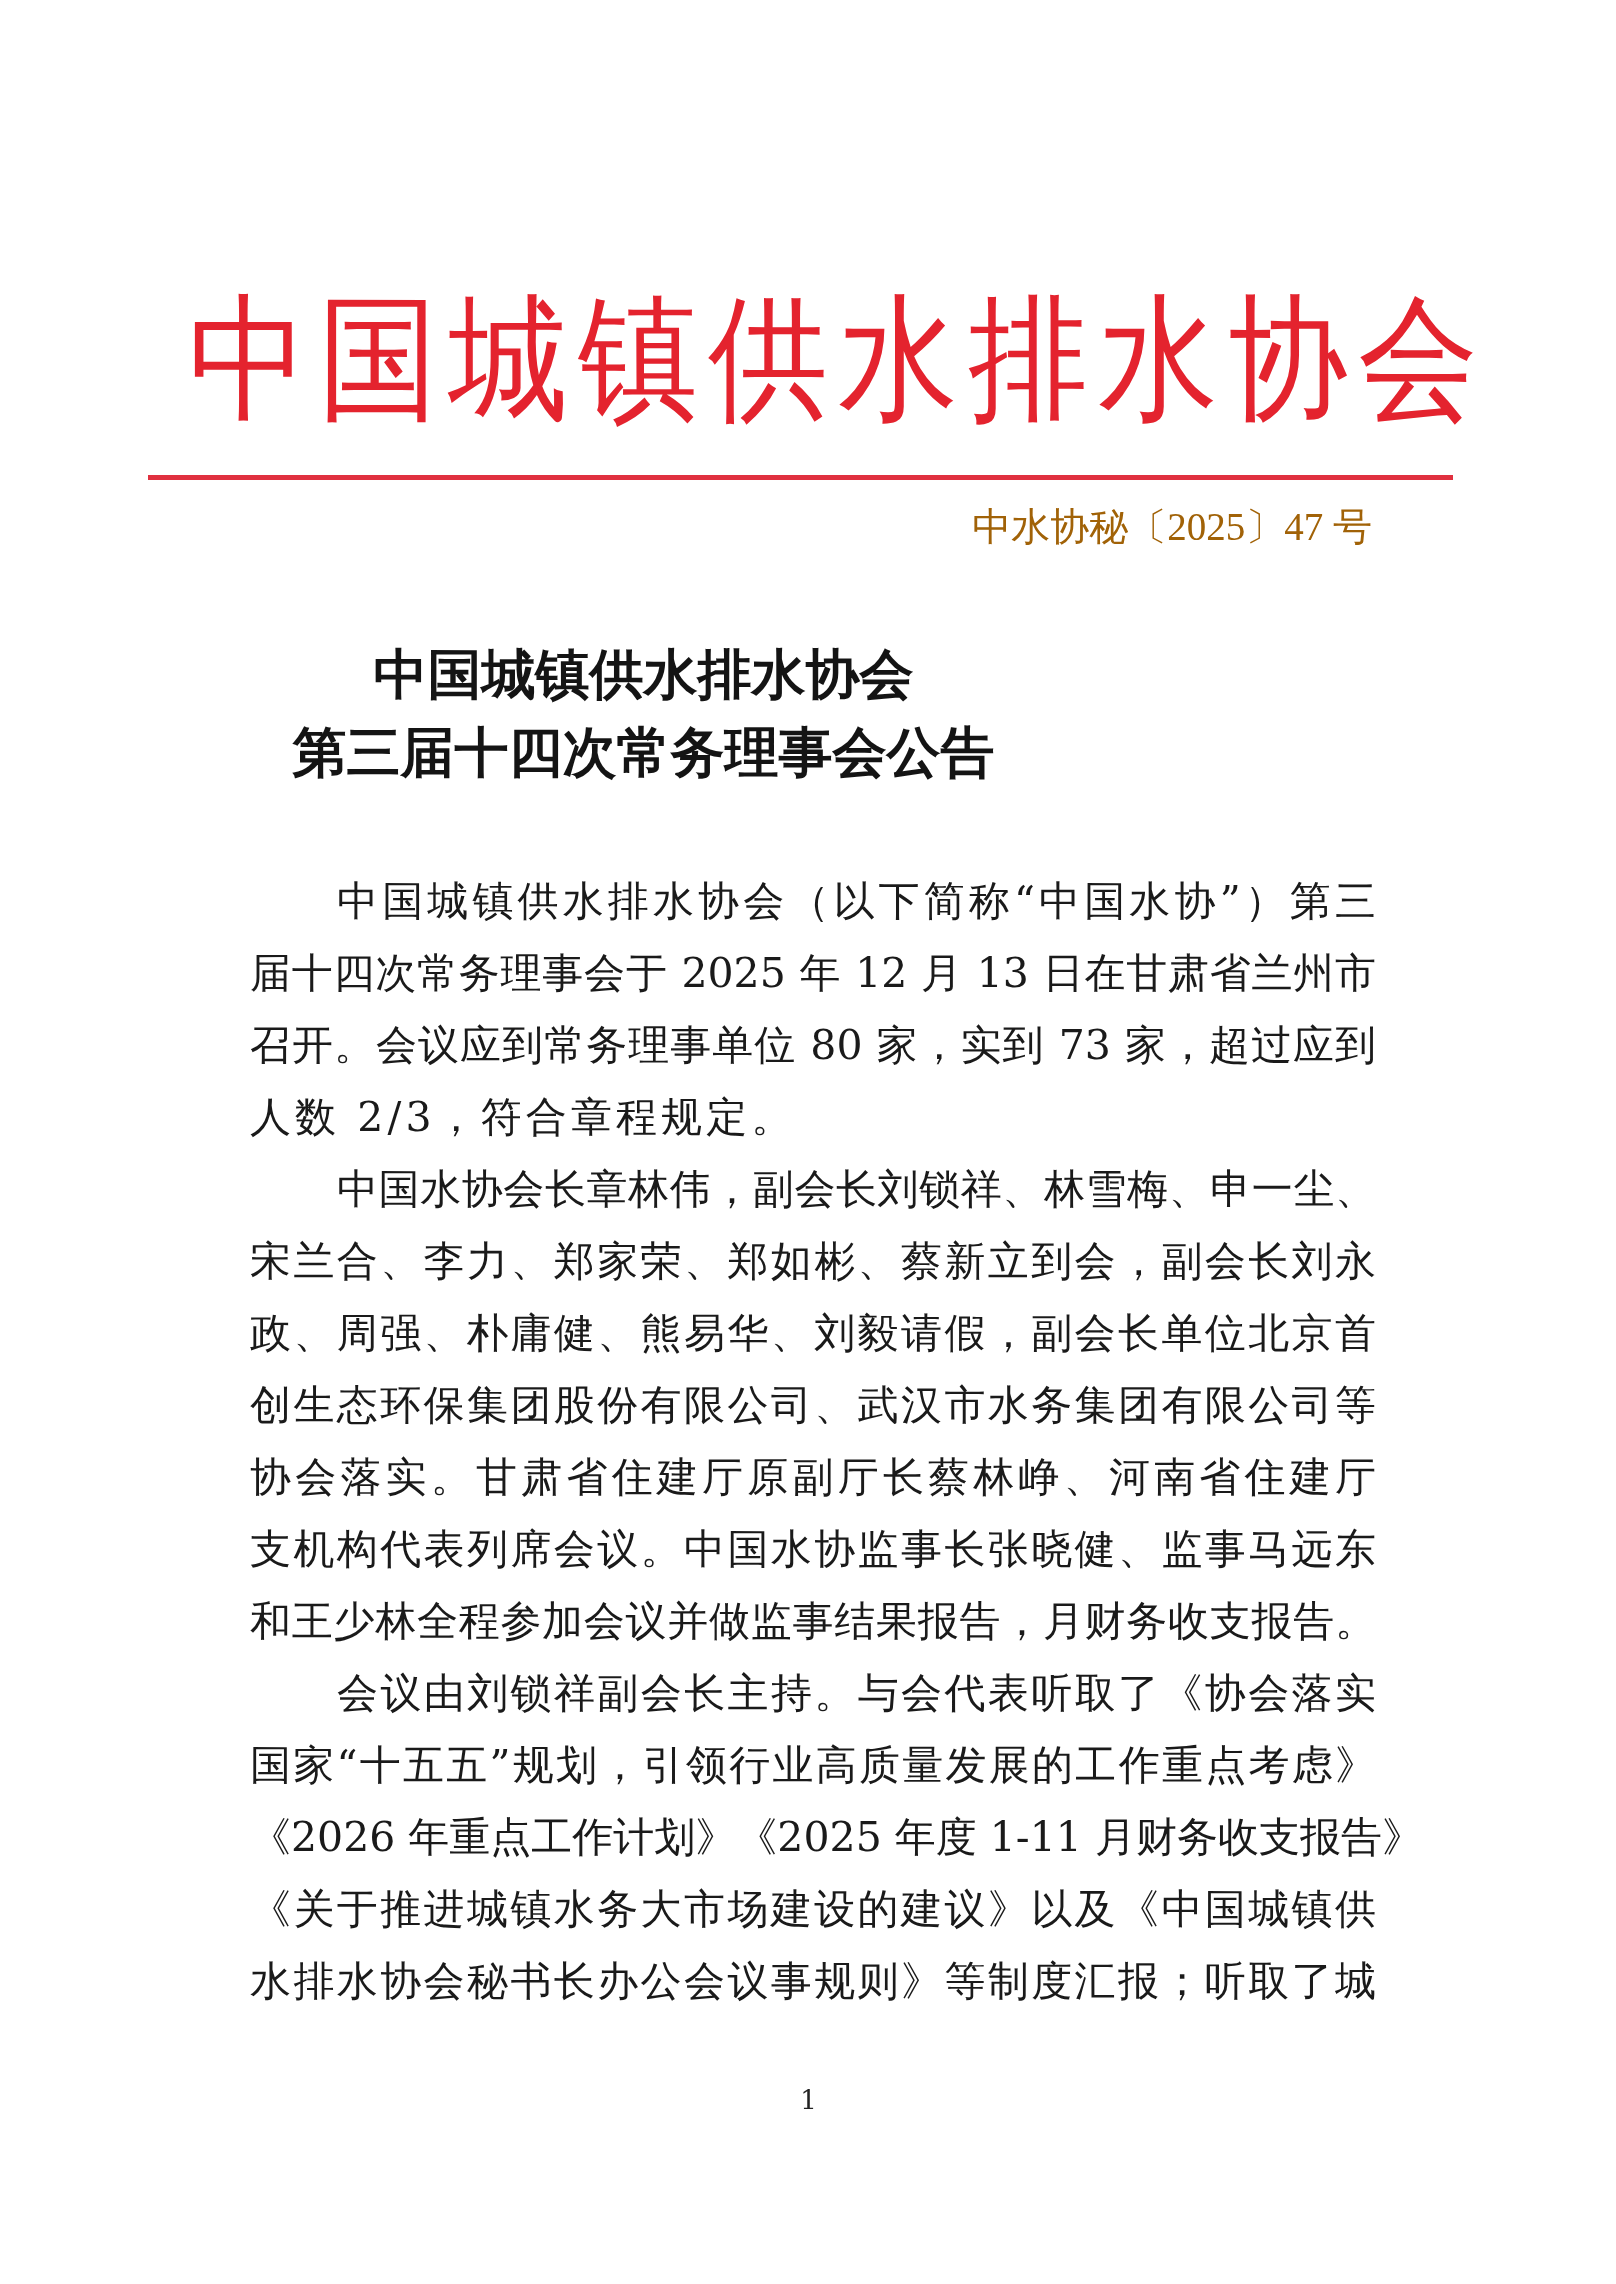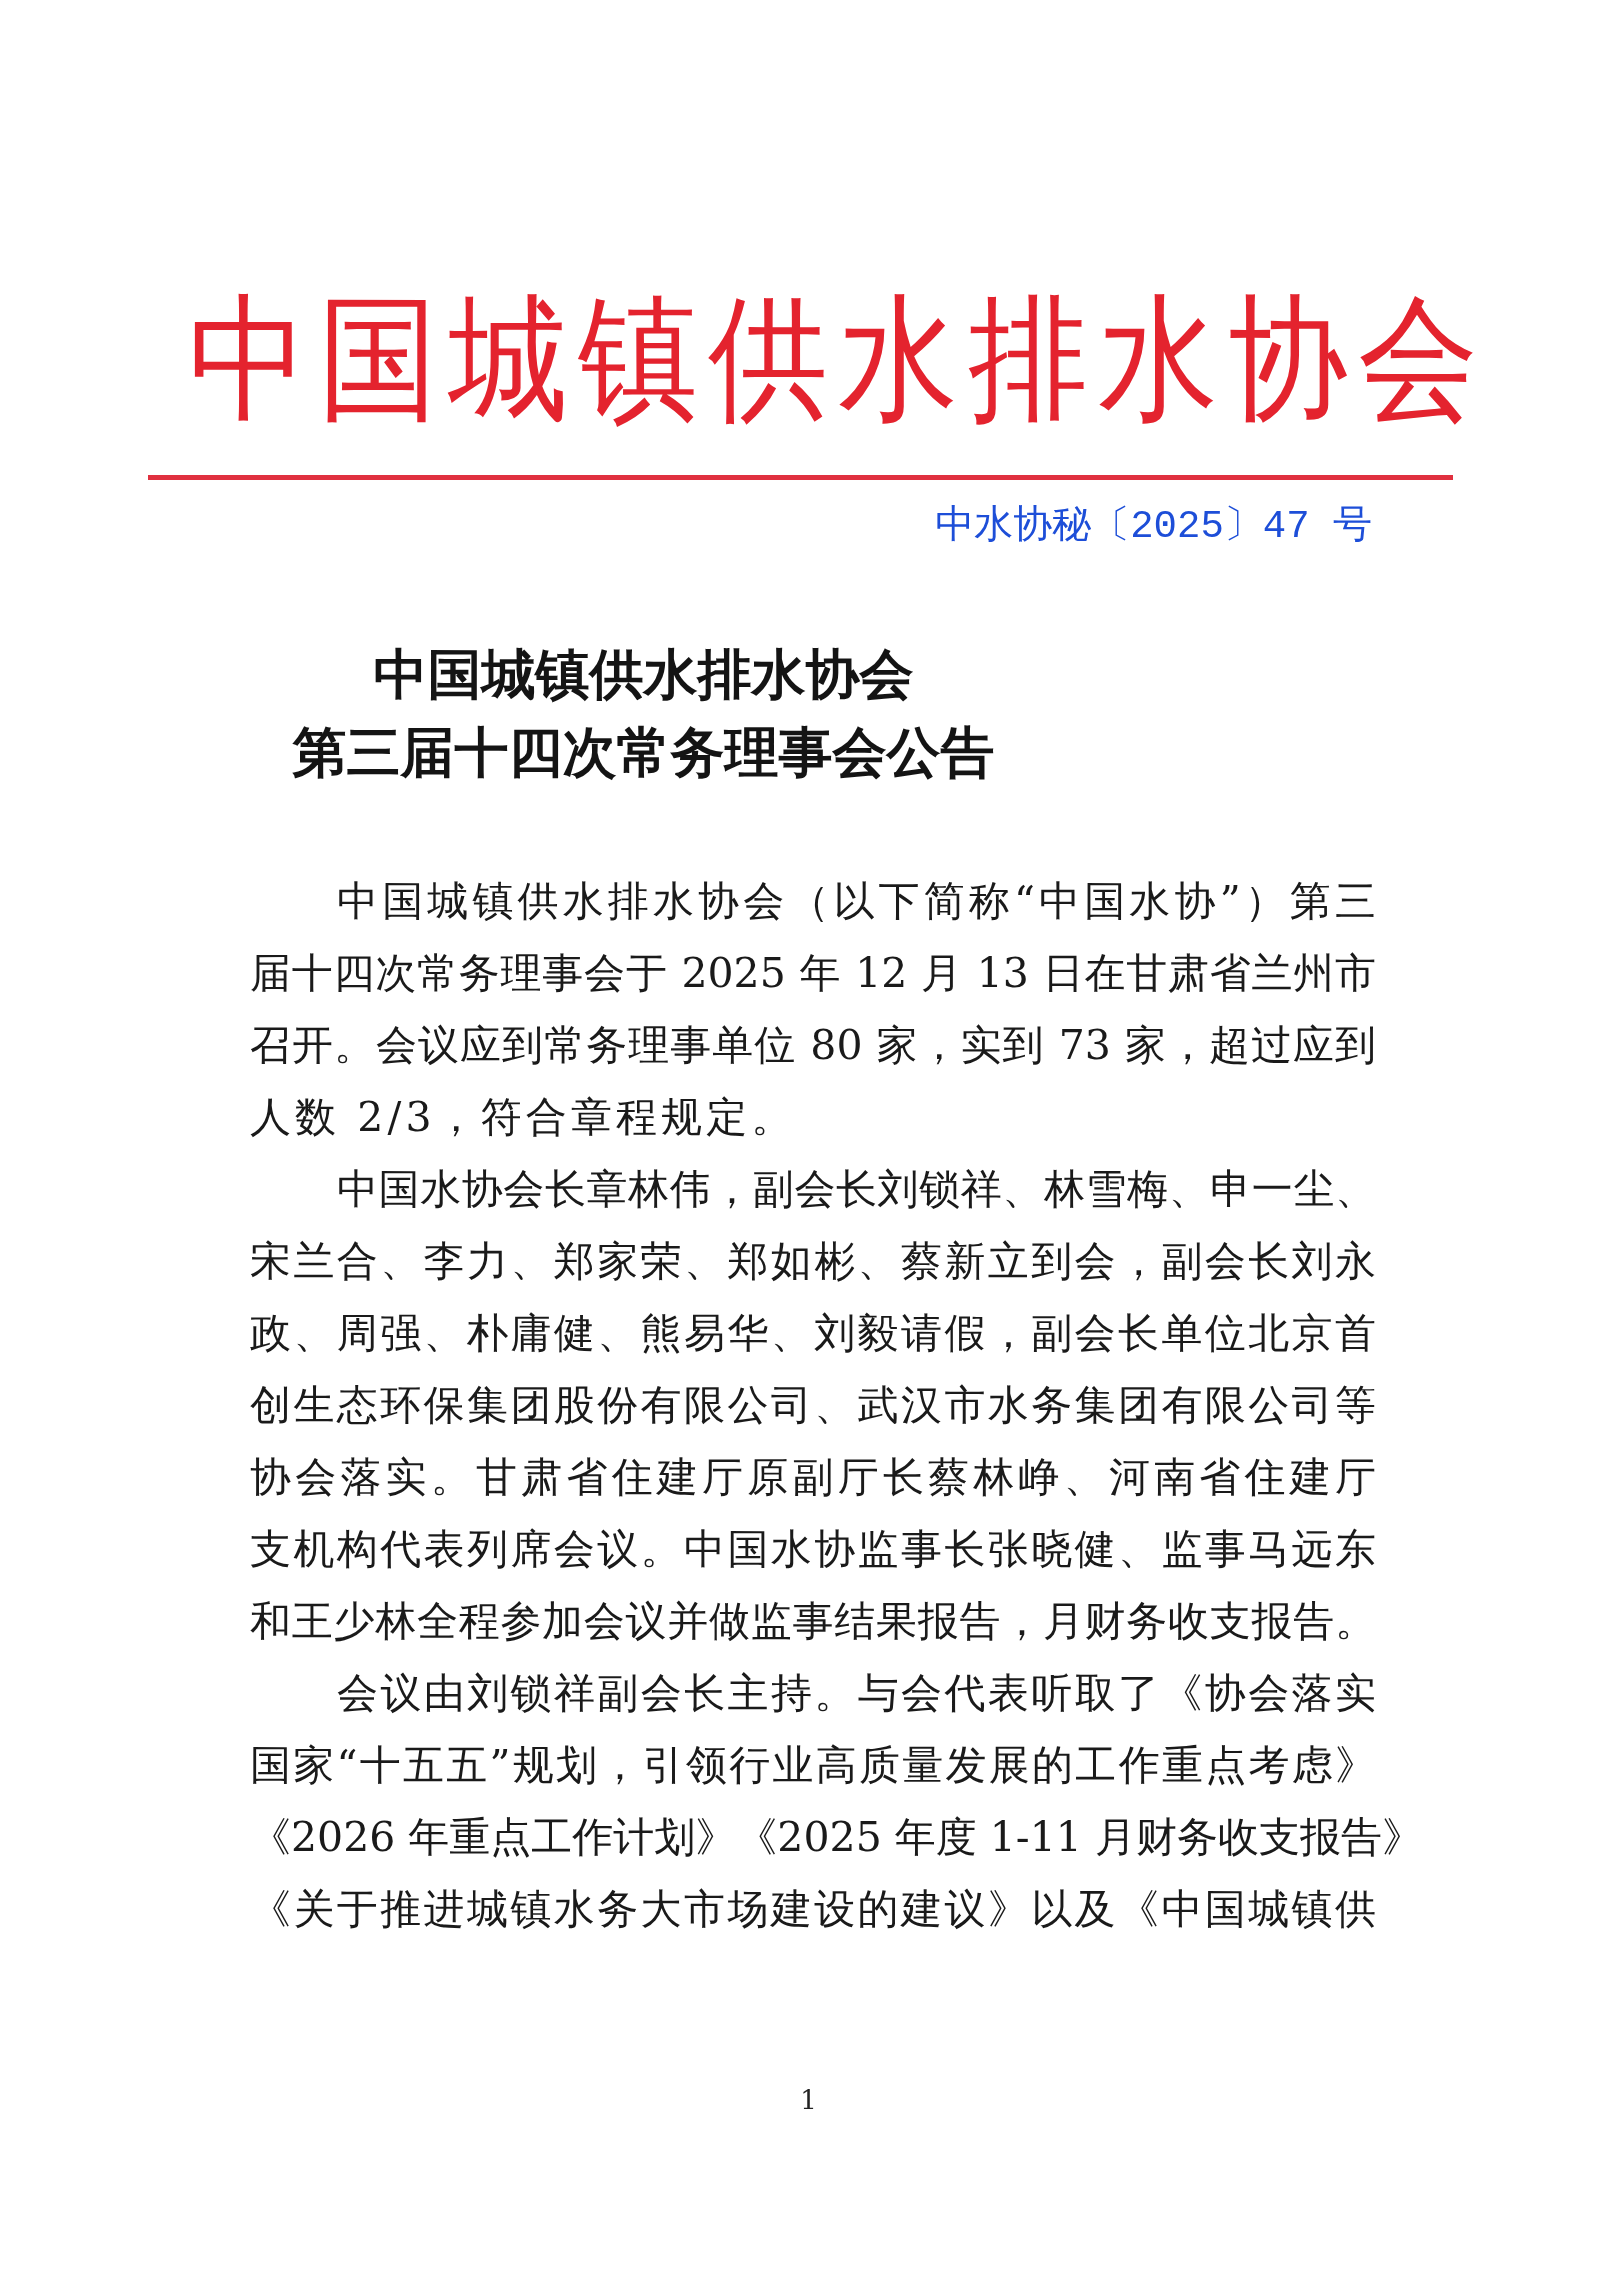--- a/index.html
+++ b/index.html
@@ -40,24 +40,24 @@
     top: 475px;
     width: 1305px;
     height: 4.7px;
     background: #e0303f;
   }
 
   .doc-number {
     position: absolute;
     right: 245px;
     top: 500px;
-    font-family: Liberation Mono, monospace;
+    font-family: Liberation Serif, serif;
     font-size: 39px;
     line-height: 54px;
-    color: #1d4ed8;
+    color: #a16207;
     white-space: pre;
   }
 
   .title {
     position: absolute;
     left: 0;
     width: 1287px;
     text-align: center;
     font-family: "DejaVu Sans", "Liberation Sans", sans-serif;
     font-weight: bold;
@@ -140,19 +140,20 @@
       <span class="line">创生态环保集团股份有限公司、武汉市水务集团有限公司等</span>
       <span class="line">协会落实。甘肃省住建厅原副厅长蔡林峥、河南省住建厅</span>
       <span class="line">支机构代表列席会议。中国水协监事长张晓健、监事马远东</span>
       <span class="line">和王少林全程参加会议并做监事结果报告，月财务收支报告。</span>
     </div>
     <div>
       <span class="line first">会议由刘锁祥副会长主持。与会代表听取了《协会落实</span>
       <span class="line">国家“十五五”规划，引领行业高质量发展的工作重点考虑》</span>
       <span class="line">《2026 年重点工作计划》《2025 年度 1-11 月财务收支报告》</span>
       <span class="line">《关于推进城镇水务大市场建设的建议》以及《中国城镇供</span>
+      <span class="line">水排水协会秘书长办公会议事规则》等制度汇报；听取了城</span>
     </div>
   </div>
 
   <div class="page-number">1</div>
 
 </div>
 
 
 </body></html>

